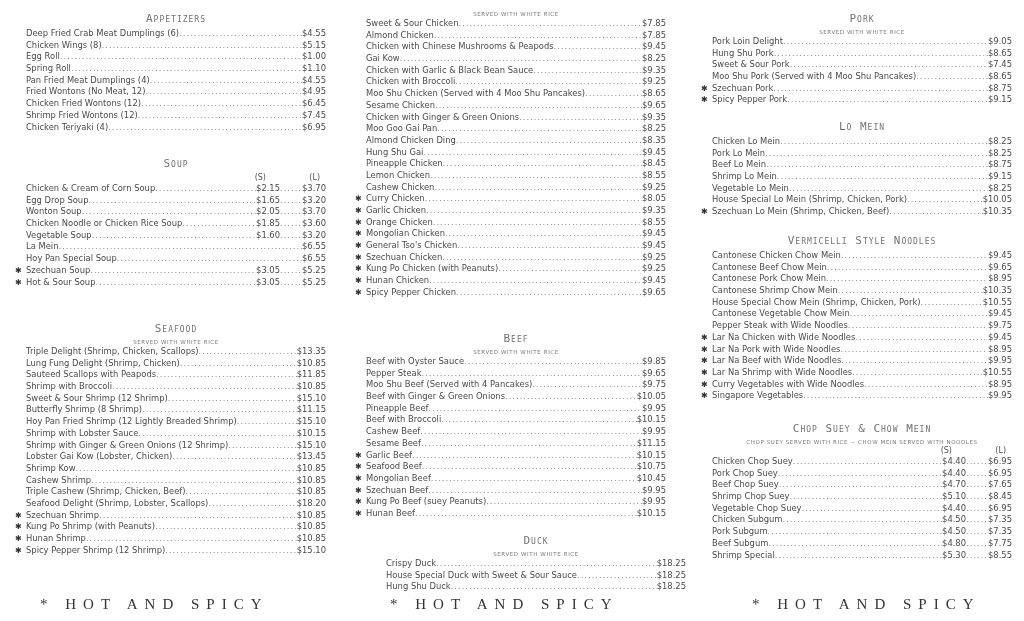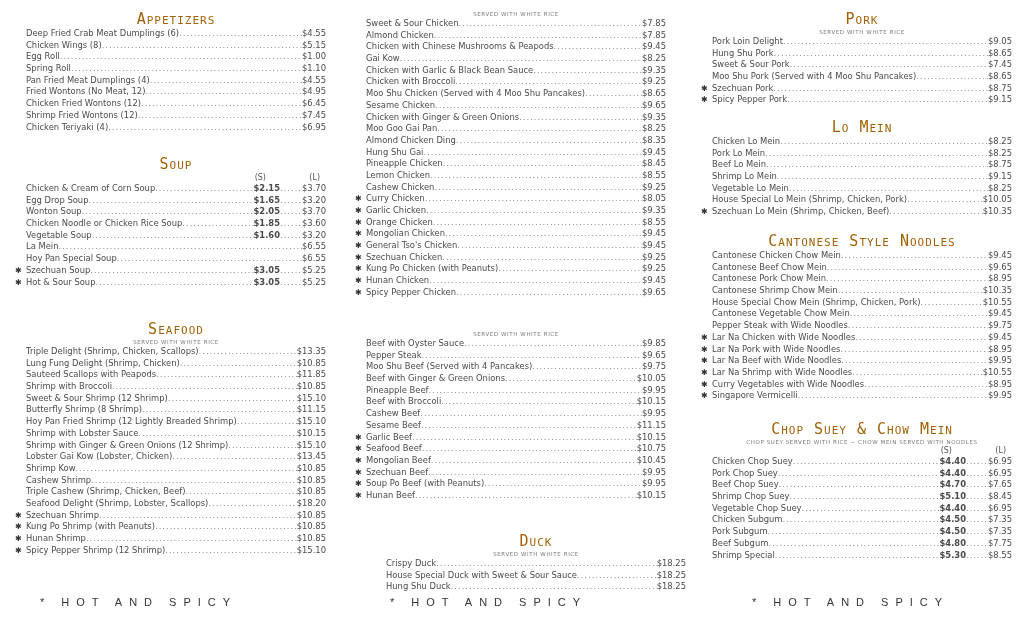--- a/index.html
+++ b/index.html
@@ -1,31 +1,31 @@
 <!DOCTYPE html>
 <html><head>
 <meta charset="utf-8">
 <style>
   html,body{margin:0;padding:0;background:#fff;}
   body{width:1024px;height:621px;overflow:hidden;position:relative;font-family:"DejaVu Sans",sans-serif;color:#4a4a4a;}
   .col{position:absolute;top:0;width:300px;}
   .sec{position:absolute;left:0;width:300px;}
-  .title{text-align:center;font-family:"DejaVu Sans Mono",monospace;font-size:15px;letter-spacing:1px;color:#a16207;font-weight:normal;height:18px;line-height:18px;font-variant:small-caps;}
+  .title{text-align:center;font-family:"DejaVu Sans Mono",monospace;font-size:11px;letter-spacing:1px;color:#737373;font-weight:normal;height:18px;line-height:18px;font-variant:small-caps;}
   .sub{text-align:center;font-size:5.5px;letter-spacing:0.6px;color:#777;height:8px;line-height:8px;text-transform:uppercase;}
   .hdr{position:relative;height:10px;font-size:8px;color:#555;}
   .hdr span{position:absolute;top:0;}
   .row{position:relative;height:11.7px;line-height:11.7px;font-size:8.4px;display:flex;align-items:baseline;white-space:nowrap;}
   .star{position:absolute;left:-11px;font-size:8px;color:#333;}
   .name{flex:0 0 auto;}
   .dots{flex:1 1 auto;overflow:hidden;color:#888;letter-spacing:1px;}
   .dots::before{content:"..........................................................................................................................................................";}
   .price{flex:0 0 auto;}
-  .sm{flex:0 0 auto;font-weight:bold;}
+  .sm{flex:0 0 auto;}
   .gap{flex:0 0 auto;color:#888;letter-spacing:1px;}
-  .footer{position:absolute;font-family:Liberation Sans, sans-serif;font-size:11px;letter-spacing:7px;color:#333;}
+  .footer{position:absolute;font-family:Liberation Serif, serif;font-size:15px;letter-spacing:7px;color:#333;}
 </style>
 </head>
 <body>
 
 <div id="menu">
     <div class="col" style="left: 26px;">
       <div class="sec" style="top: 10px;">
         <div class="title">Appetizers</div>
         <div class="row">
           <span class="name">Deep Fried Crab Meat Dumplings (6)</span>
@@ -368,20 +368,21 @@
           <span class="price">$9.45</span>
         </div>
         <div class="row">
           <span class="star">✱</span>
           <span class="name">Spicy Pepper Chicken</span>
           <span class="dots"></span>
           <span class="price">$9.65</span>
         </div>
       </div>
       <div class="sec" style="top: 330px;">
+        <div class="title">Beef</div>
         <div class="sub">Served with white rice</div>
         <div class="row">
           <span class="name">Beef with Oyster Sauce</span>
           <span class="dots"></span>
           <span class="price">$9.85</span>
         </div>
         <div class="row">
           <span class="name">Pepper Steak</span>
           <span class="dots"></span>
           <span class="price">$9.65</span>
@@ -435,21 +436,21 @@
           <span class="price">$10.45</span>
         </div>
         <div class="row">
           <span class="star">✱</span>
           <span class="name">Szechuan Beef</span>
           <span class="dots"></span>
           <span class="price">$9.95</span>
         </div>
         <div class="row">
           <span class="star">✱</span>
-          <span class="name">Soup Po Beef (with Peanuts)</span>
+          <span class="name">Kung Po Beef (suey Peanuts)</span>
           <span class="dots"></span>
           <span class="price">$9.95</span>
         </div>
         <div class="row">
           <span class="star">✱</span>
           <span class="name">Hunan Beef</span>
           <span class="dots"></span>
           <span class="price">$10.15</span>
         </div>
       </div>
@@ -544,21 +545,21 @@
           <span class="price">$10.05</span>
         </div>
         <div class="row">
           <span class="star">✱</span>
           <span class="name">Szechuan Lo Mein (Shrimp, Chicken, Beef)</span>
           <span class="dots"></span>
           <span class="price">$10.35</span>
         </div>
       </div>
       <div class="sec" style="top: 232px;">
-        <div class="title">Cantonese Style Noodles</div>
+        <div class="title">Vermicelli Style Noodles</div>
         <div class="row">
           <span class="name">Cantonese Chicken Chow Mein</span>
           <span class="dots"></span>
           <span class="price">$9.45</span>
         </div>
         <div class="row">
           <span class="name">Cantonese Beef Chow Mein</span>
           <span class="dots"></span>
           <span class="price">$9.65</span>
         </div>
@@ -612,21 +613,21 @@
           <span class="price">$10.55</span>
         </div>
         <div class="row">
           <span class="star">✱</span>
           <span class="name">Curry Vegetables with Wide Noodles</span>
           <span class="dots"></span>
           <span class="price">$8.95</span>
         </div>
         <div class="row">
           <span class="star">✱</span>
-          <span class="name">Singapore Vermicelli</span>
+          <span class="name">Singapore Vegetables</span>
           <span class="dots"></span>
           <span class="price">$9.95</span>
         </div>
       </div>
       <div class="sec" style="top: 420px;">
         <div class="title">Chop Suey &amp; Chow Mein</div>
         <div class="sub">Chop suey served with rice ~ chow mein served with noodles</div>
         <div class="hdr">
           <span style="right: 60px;">(S)</span>
           <span style="right: 6px;">(L)</span>

